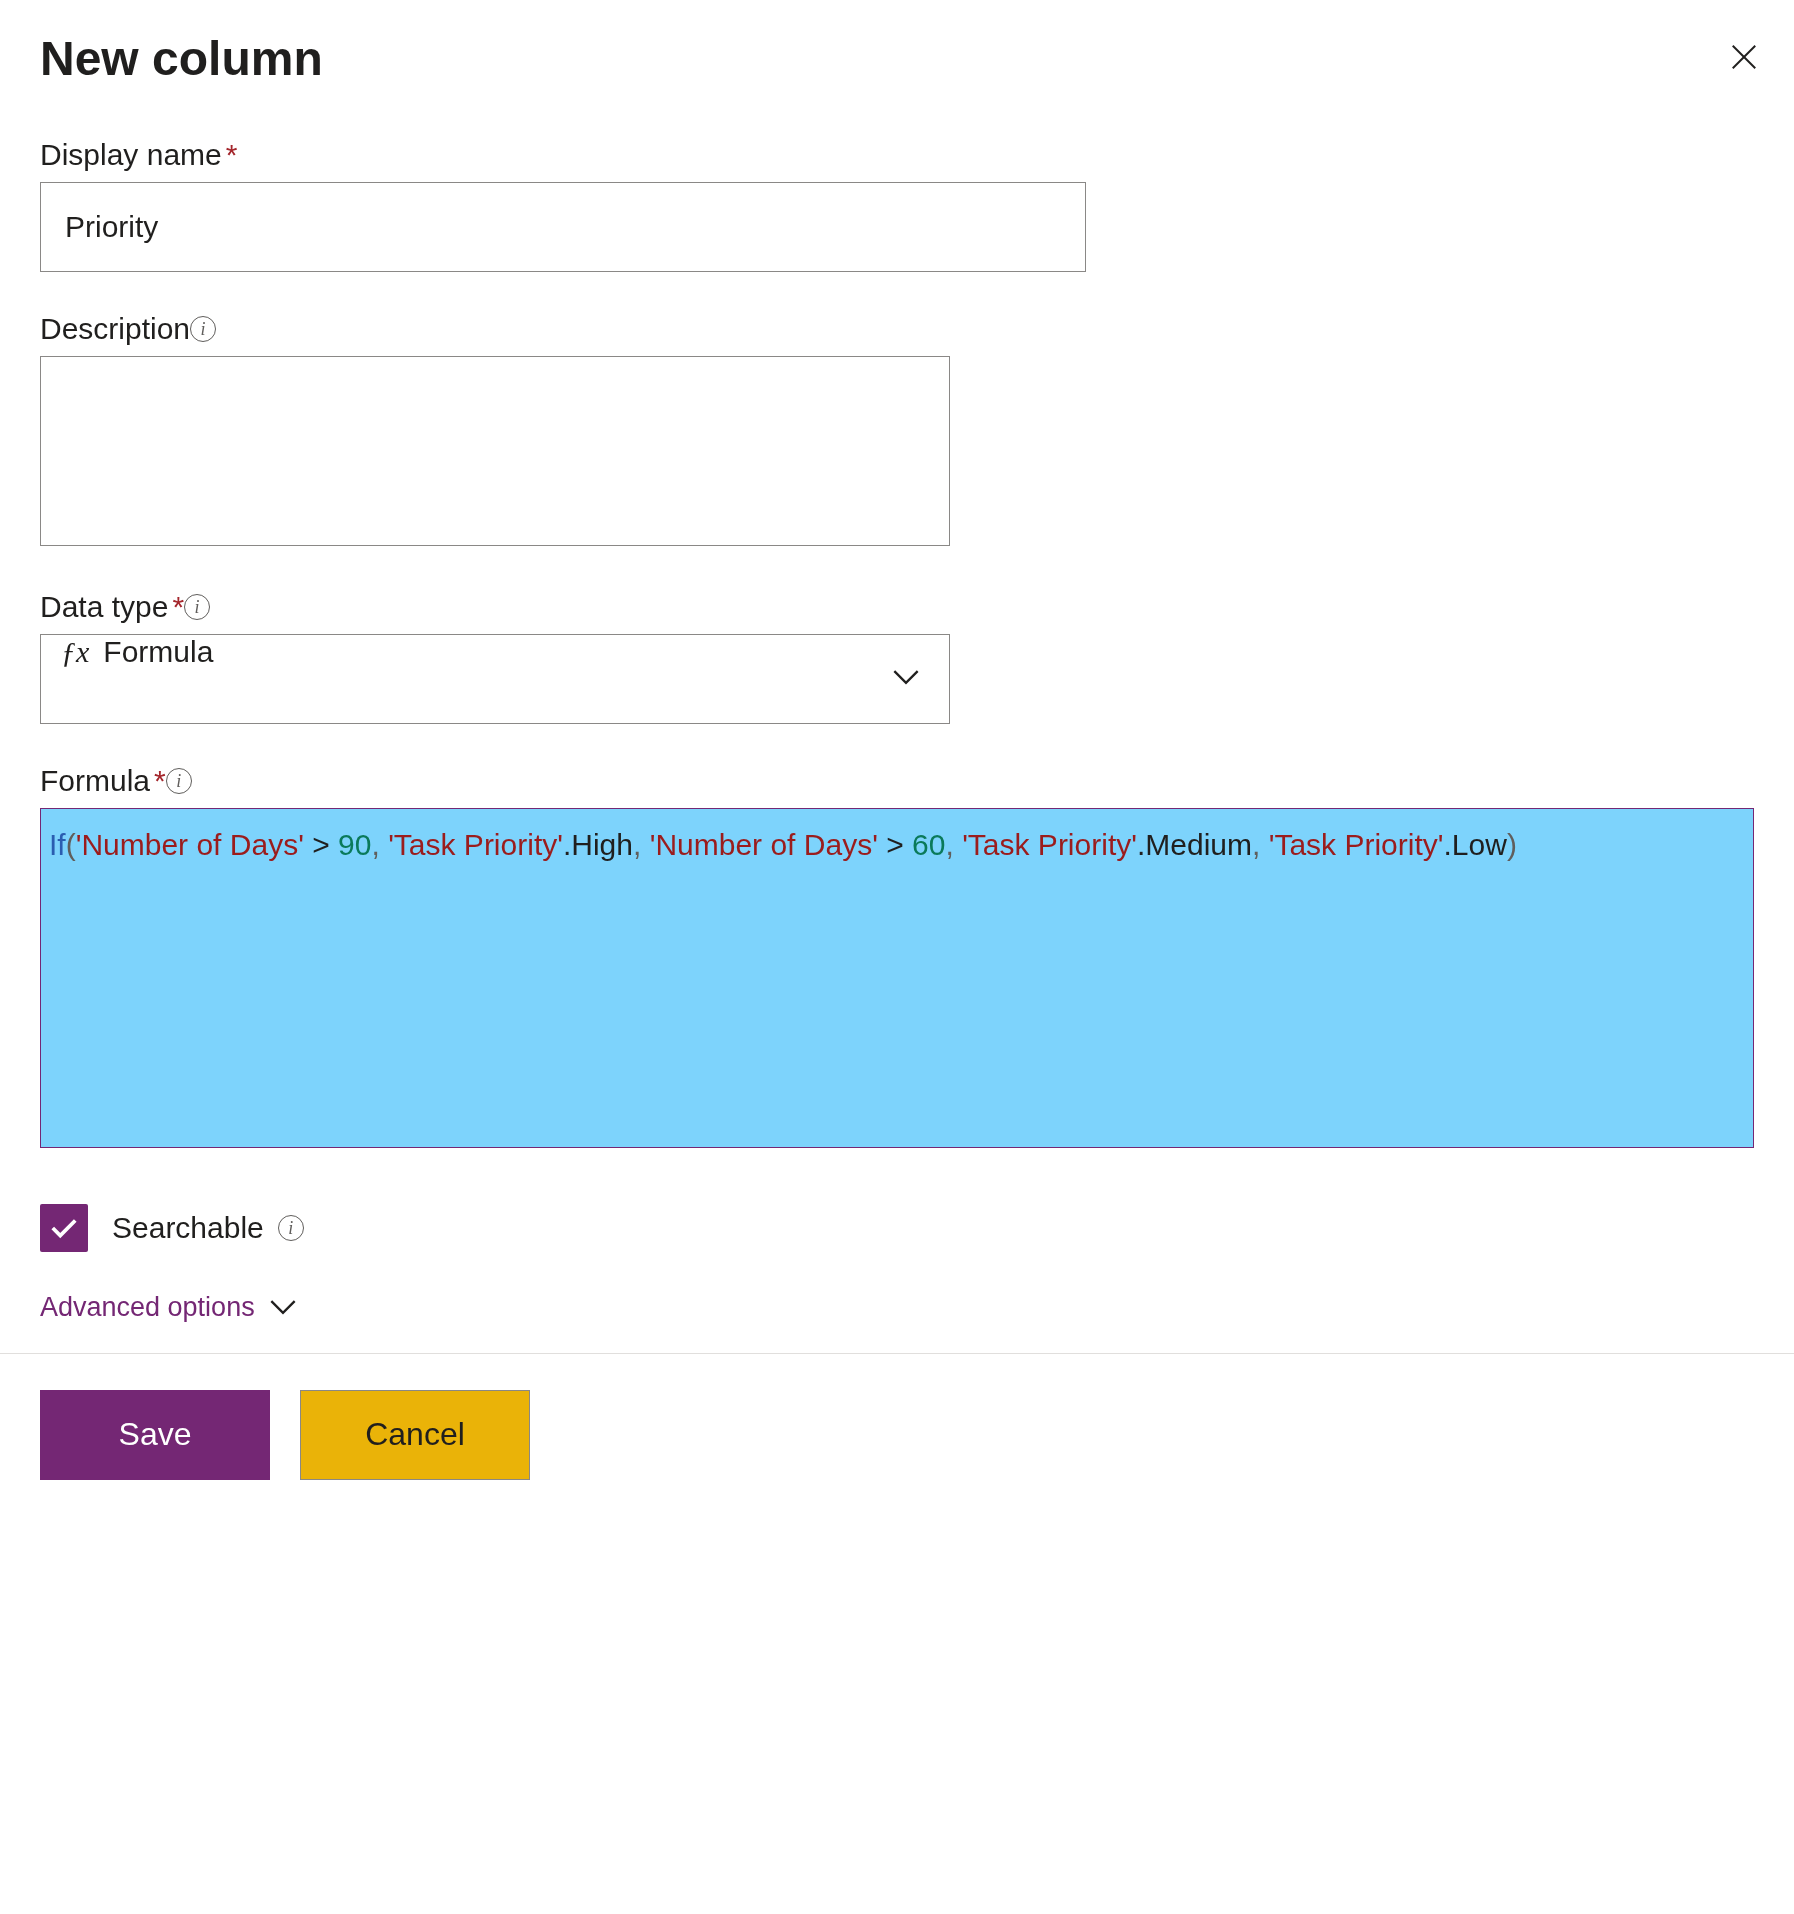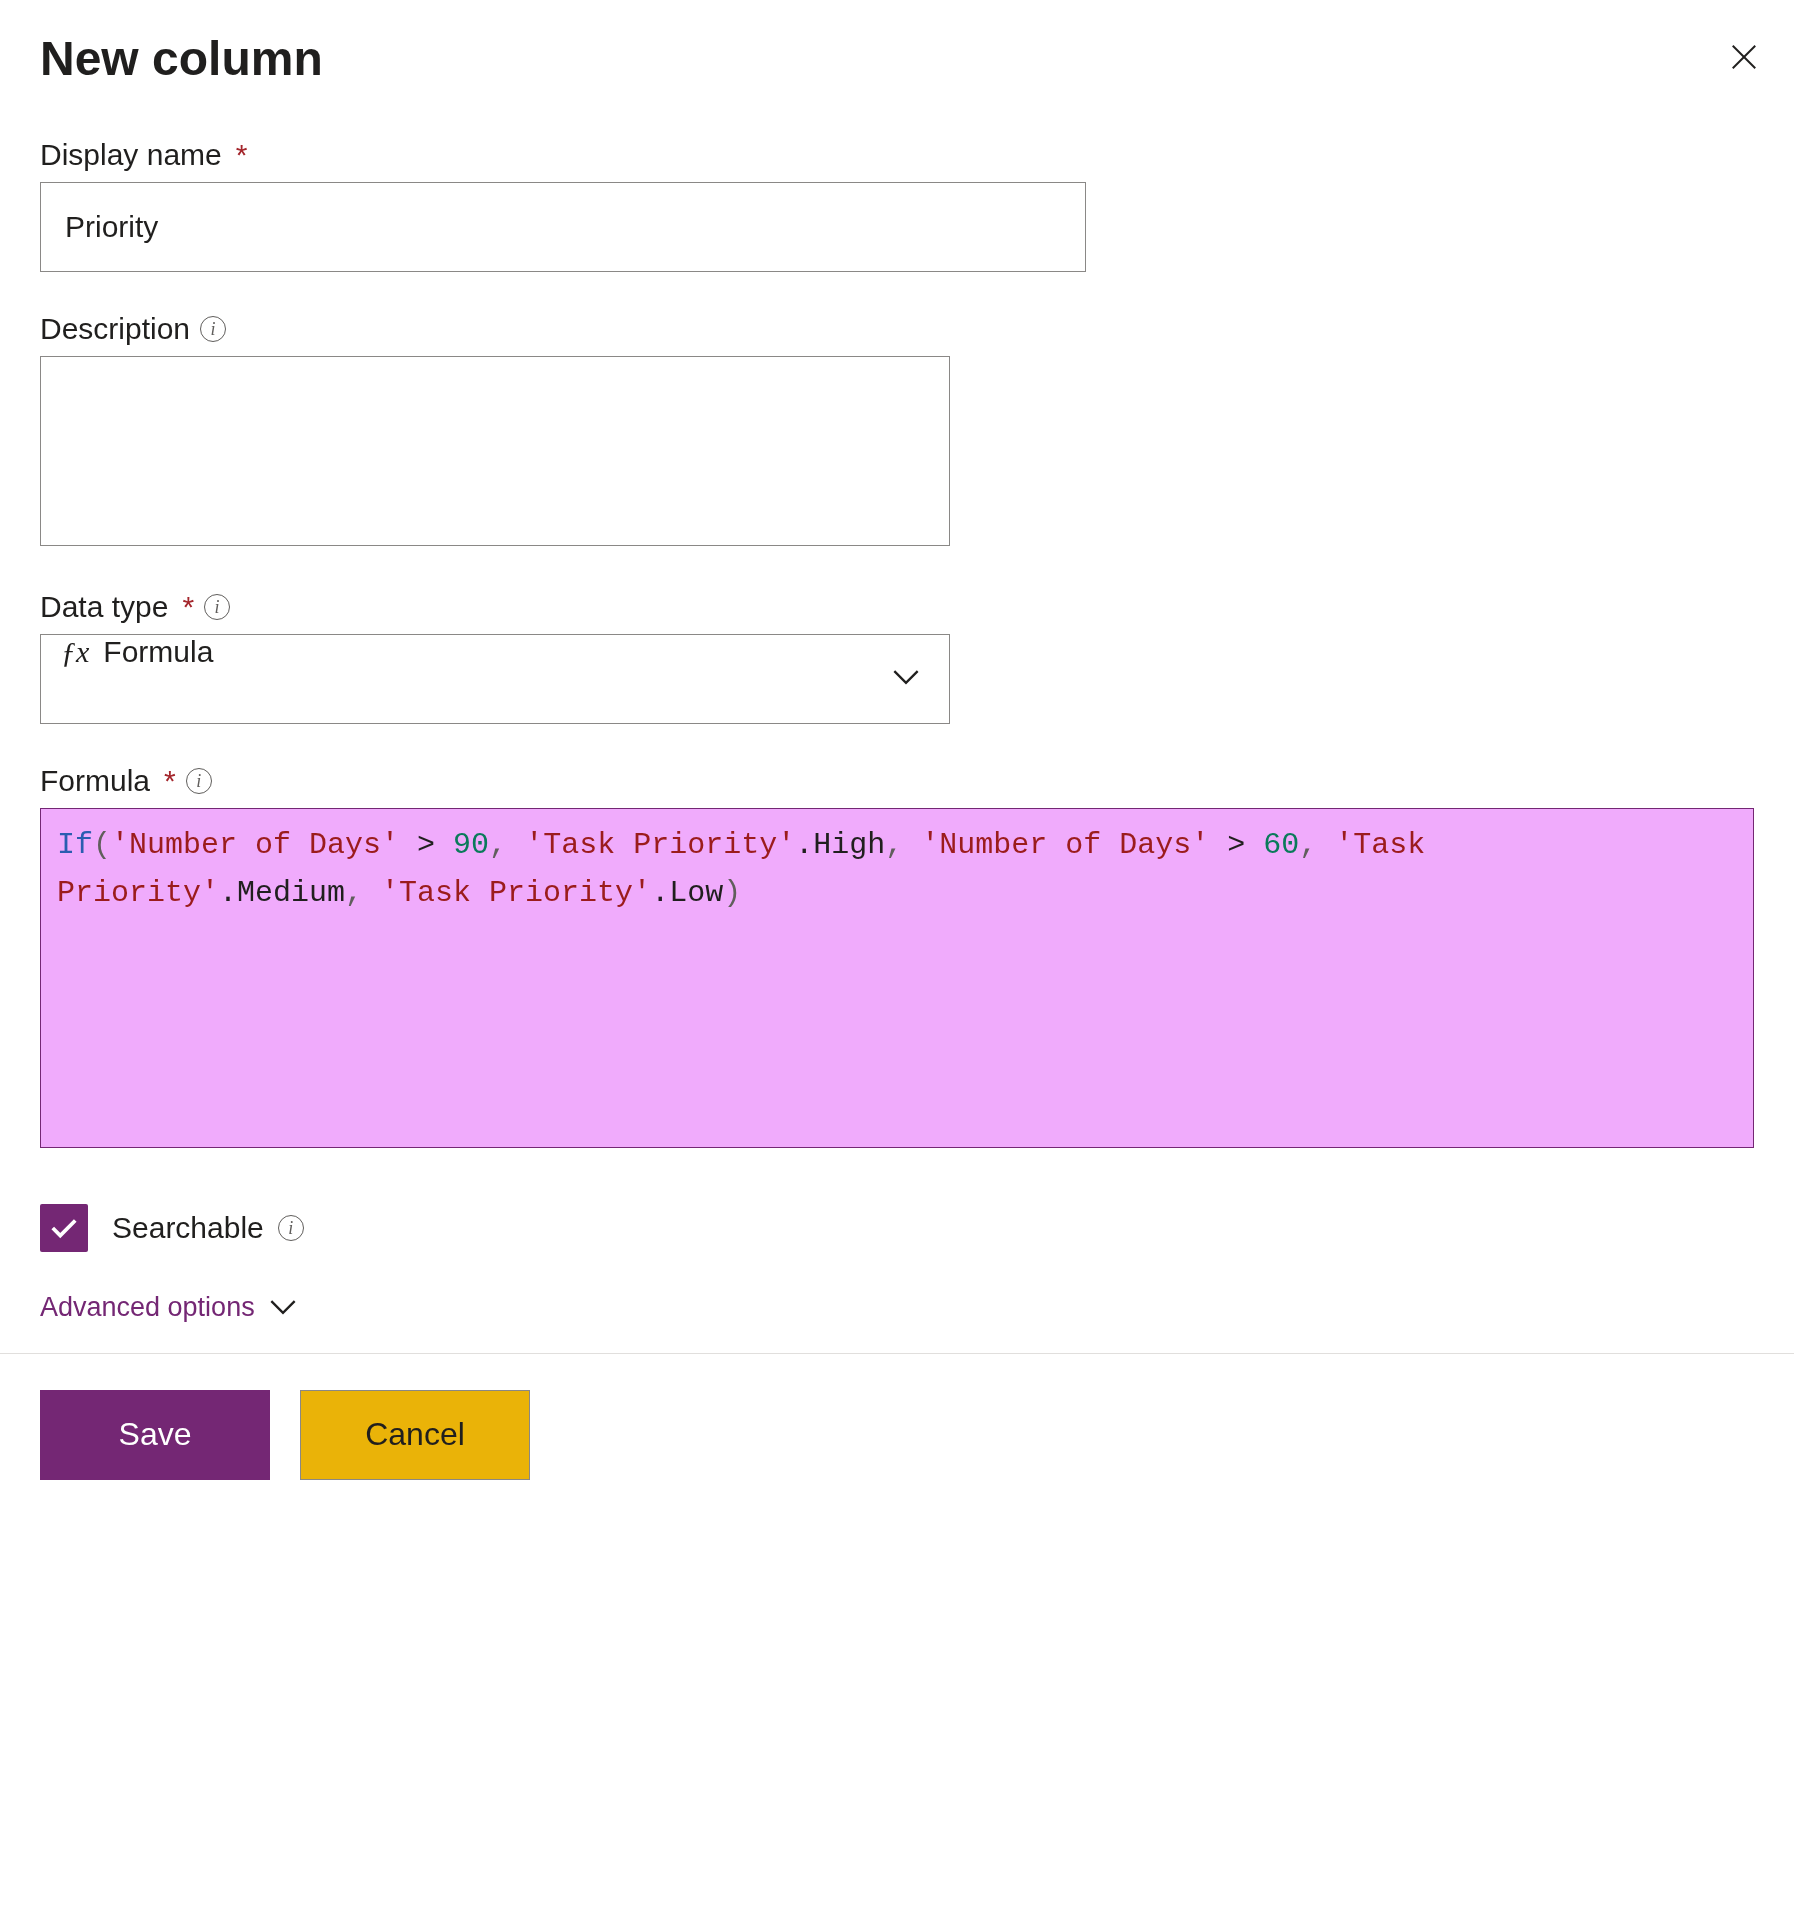--- a/index.html
+++ b/index.html
@@ -50,21 +50,20 @@
   .field-group {
     margin-bottom: 40px;
   }
   .field-label {
     font-size: 30px;
     font-weight: 400;
     color: #201f1e;
     margin-bottom: 10px;
     display: flex;
     align-items: center;
-    gap: 10px;
   }
   .required {
     color: #a4262c;
     margin-left: 4px;
   }
   .info-icon {
     display: inline-flex;
     align-items: center;
     justify-content: center;
     width: 26px;
@@ -126,27 +125,27 @@
     right: 30px;
     top: 50%;
     transform: translateY(-50%);
     pointer-events: none;
   }
   .chevron svg { width: 28px; height: 18px; stroke: #201f1e; stroke-width: 2; fill: none; }
   .formula-box {
     width: 100%;
     min-height: 340px;
     border: 1.5px solid #742774;
-    padding: 12px 16px;
-    font-family: Liberation Mono, monospace;
+    padding: 12px 8px;
+    font-family: Liberation Sans, sans-serif;
     font-size: 30px;
     line-height: 1.6;
     white-space: pre-wrap;
     word-break: break-word;
-    background: #f0abfc;
+    background: #7dd3fc;
     color: #201f1e;
   }
   .tk-fn  { color: #2a5db0; }
   .tk-str { color: #9b1c1c; }
   .tk-num { color: #0a7a5a; }
   .tk-op  { color: #201f1e; }
   .tk-pnc { color: #605e5c; }
   .tk-id  { color: #201f1e; }
   .checkbox-row {
     display: flex;

